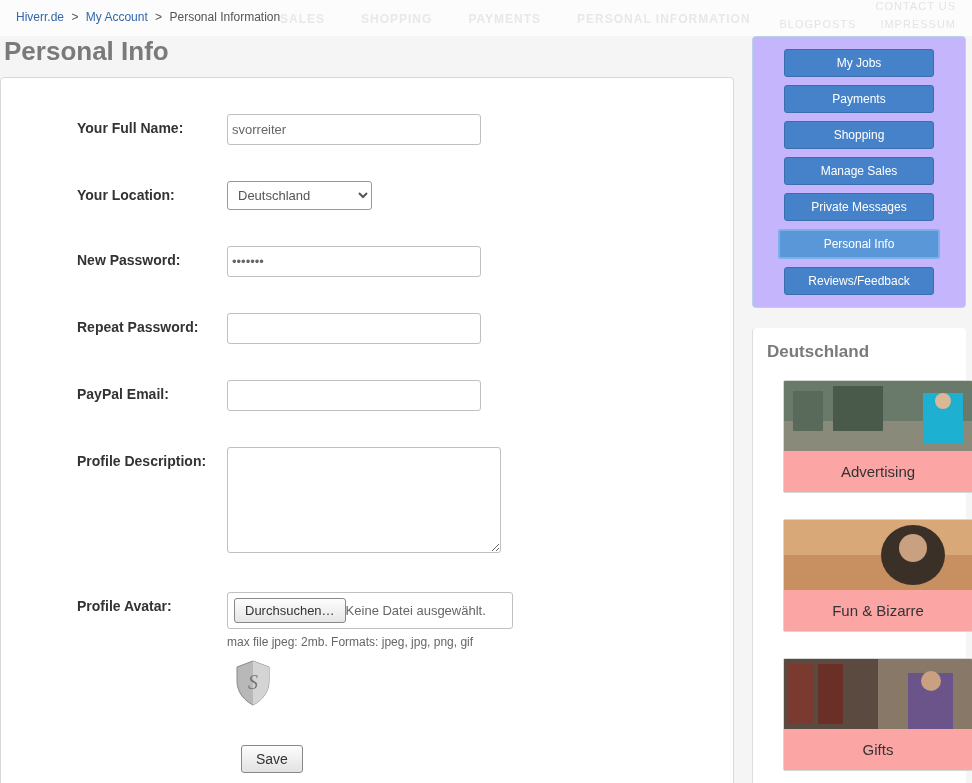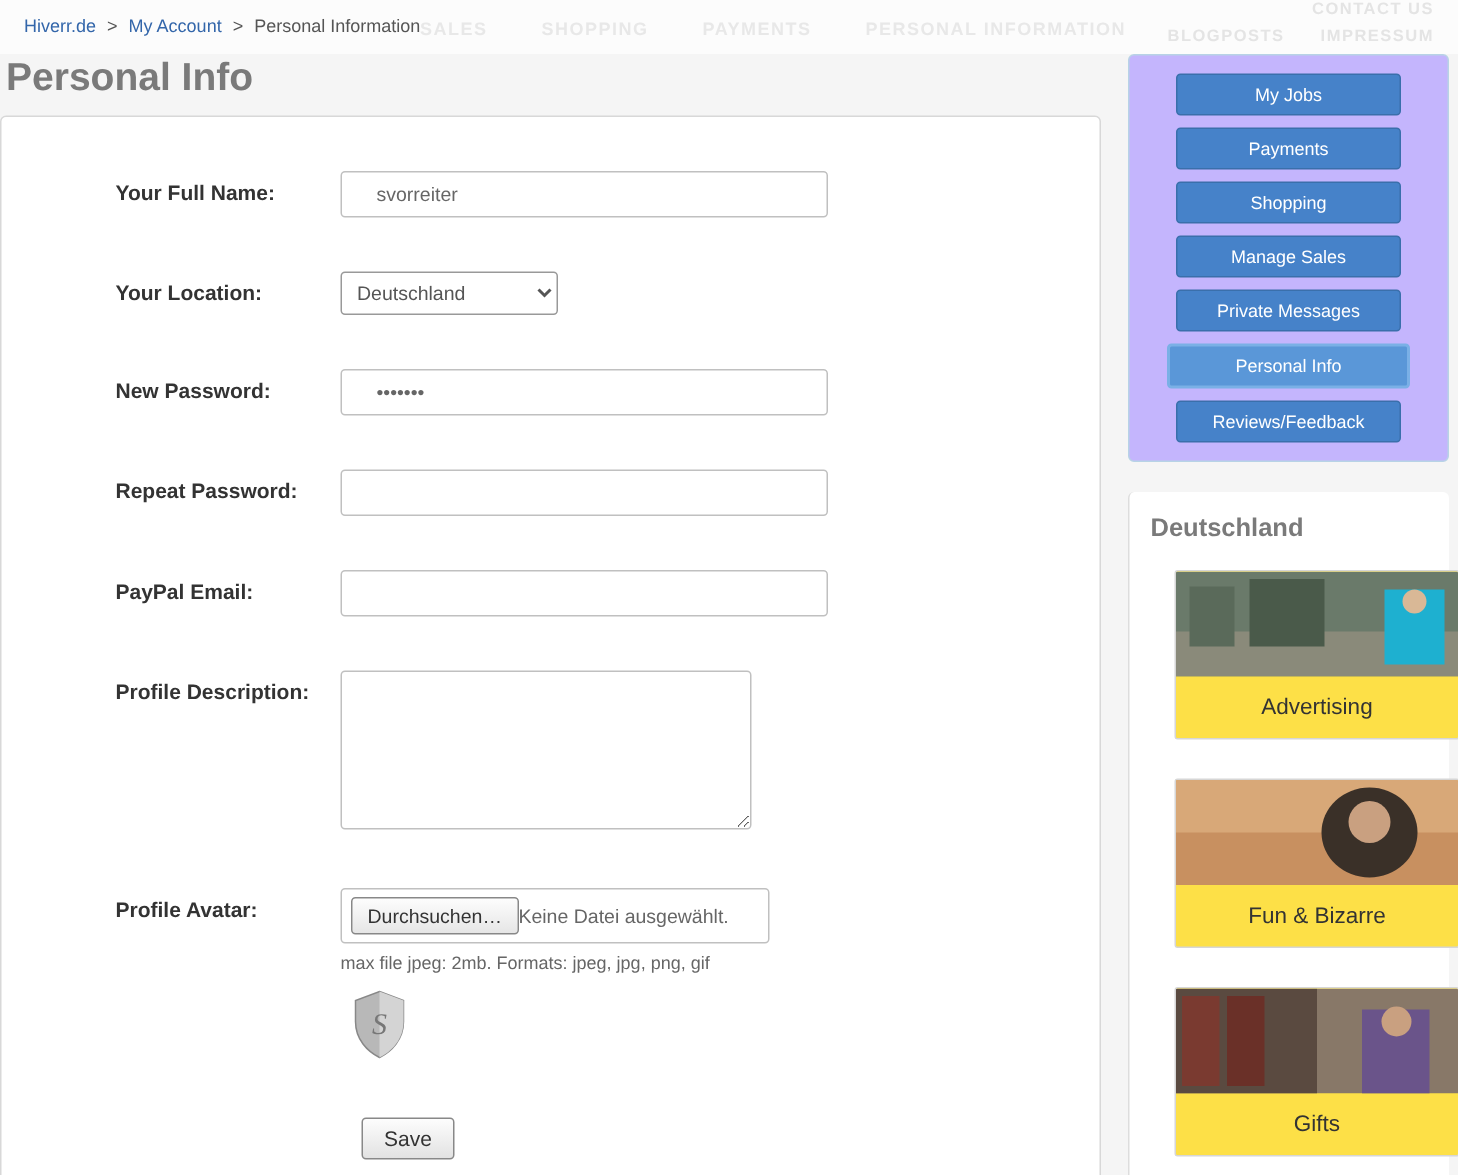--- a/index.html
+++ b/index.html
@@ -20,21 +20,21 @@
     position: absolute;
     top: 0;
     right: 16px;
     display: flex;
     gap: 24px;
   }
   .topnav-row span {
     color: #e4e4e4;
     font-size: 11px;
     letter-spacing: 1px;
-    font-weight: bold;
+    font-weight: normal;
   }
   .topnav-row.row2 { top: 18px; }
   .topnav-center {
     position: absolute;
     top: 12px;
     left: 280px;
     display: flex;
     gap: 36px;
   }
   .topnav-center span {
@@ -72,24 +72,24 @@
   .form-row:last-child { margin-bottom: 0; gap: 14px; }
   .form-label {
     width: 150px;
     font-weight: bold;
     color: #333;
     font-size: 14px;
     padding-top: 6px;
   }
   .form-field { flex: 1; }
   .text-input {
-    width: 325px;
+    width: 254px;
     border: 1px solid #c0c0c0;
     border-radius: 3px;
-    padding: 7px 23px;
+    padding: 7px 4px;
     font-size: 13px;
     color: #666;
   }
   .select-input {
     width: 145px;
     border: 1px solid #999;
     border-radius: 3px;
     padding: 5px 6px;
     font-size: 13px;
     color: #555;
@@ -180,21 +180,21 @@
     margin-bottom: 18px;
     margin-left: 4px;
   }
   .cat-card {
     border: 1px solid #d6d6d6;
     border-radius: 2px;
     margin-bottom: 26px;
     margin-left: 20px;
     width: 190px;
     overflow: hidden;
-    background: #fde047;
+    background: #fca5a5;
   }
   .cat-card:last-child { margin-bottom: 0; }
   .cat-img {
     width: 100%;
     height: 70px;
     display: block;
   }
   .cat-label {
     text-align: center;
     padding: 12px 6px;

